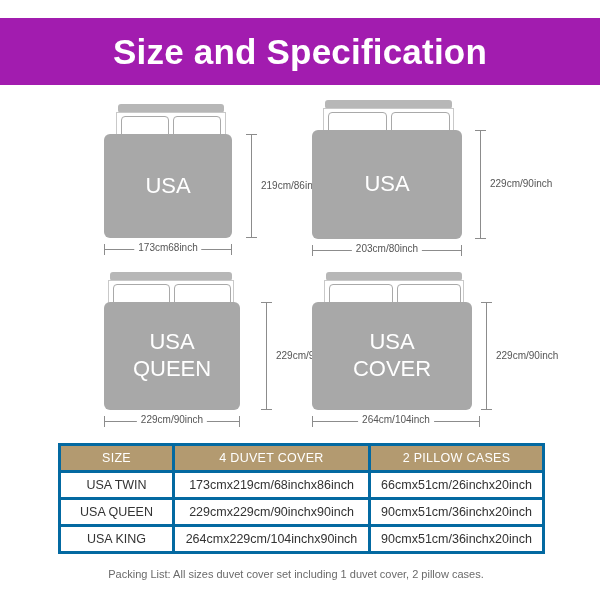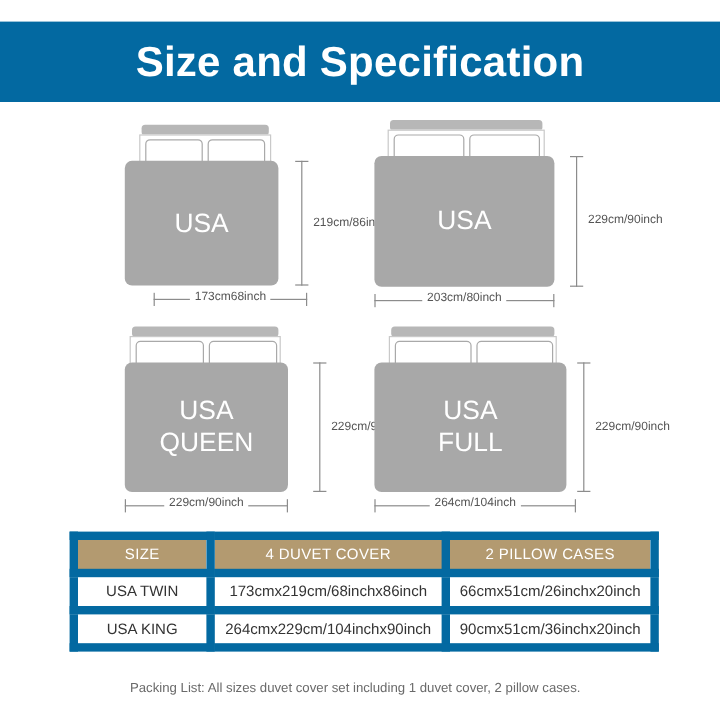--- a/index.html
+++ b/index.html
@@ -16,21 +16,21 @@
     position: relative;
   }
 
   
   .title-band {
     position: absolute;
     left: 0;
     top: 18px;
     width: 600px;
     height: 67px;
-    background: #0369a1;
+    background: #a21caf;
     display: flex;
     align-items: center;
     justify-content: center;
   }
   .title-text {
     color: #ffffff;
     font-size: 35px;
     font-weight: bold;
     letter-spacing: 0.2px;
     line-height: 1;
@@ -163,21 +163,21 @@
   
   .spec-table {
     position: absolute;
     left: 58px;
     top: 443px;
     width: 484px;
     border-collapse: collapse;
     table-layout: fixed;
   }
   .spec-table td, .spec-table th {
-    border: 7px solid #0369a1;
+    border: 3px solid #0369a1;
     text-align: center;
     font-weight: normal;
     font-size: 12.5px;
     color: #333333;
     height: 24px;
     padding: 0 2px;
     white-space: nowrap;
     overflow: hidden;
   }
   .spec-table thead th {
@@ -218,21 +218,21 @@
       <div class="duvet" style="left:0px; top:44px; width:128px; height:104px;">
         <div class="duvet-label">USA</div>
       </div>
     </div>
     <div class="dim-v" style="left:142px; top:44px; height:104px;">
       <div class="cap top"></div>
       <div class="stem"></div>
       <div class="cap bot"></div>
     </div>
     <div class="dim-v-label" style="left:157px; top:90px;">219cm/86inch</div>
-    <div class="dim-h" style="left:0px; top:154px; width:128px;margin-left:24px;">
+    <div class="dim-h" style="left:0px; top:154px; width:128px;">
       <div class="cap left"></div>
       <div class="stem"></div>
       <div class="cap right"></div>
       <div class="dim-h-label">173cm68inch</div>
     </div>
   </div>
 
   <div class="bed-cell c1">
     <div class="bed-art">
       <div class="headboard" style="left:13px; top:10px; width:127px; height:9px;"></div>
@@ -283,21 +283,21 @@
   </div>
 
   <div class="bed-cell c3">
     <div class="bed-art">
       <div class="headboard" style="left:14px; top:8px; width:136px; height:9px;"></div>
       <div class="sheet" style="left:12px; top:16px; width:140px; height:26px;"></div>
       <div class="pillow" style="left:17px; top:20px; width:64px; height:22px;"></div>
       <div class="pillow" style="left:85px; top:20px; width:64px; height:22px;"></div>
       <div class="duvet" style="left:0px; top:38px; width:160px; height:108px;">
         <div class="duvet-label">USA</div>
-        <div class="duvet-label">FULL</div>
+        <div class="duvet-label">COVER</div>
       </div>
     </div>
     <div class="dim-v" style="left:169px; top:38px; height:108px;">
       <div class="cap top"></div>
       <div class="stem"></div>
       <div class="cap bot"></div>
     </div>
     <div class="dim-v-label" style="left:184px; top:86px;">229cm/90inch</div>
     <div class="dim-h" style="left:0px; top:152px; width:168px;">
       <div class="cap left"></div>
@@ -322,20 +322,25 @@
       <th>2 PILLOW CASES</th>
     </tr>
   </thead>
   <tbody>
     <tr>
       <td>USA TWIN</td>
       <td>173cmx219cm/68inchx86inch</td>
       <td>66cmx51cm/26inchx20inch</td>
     </tr>
     <tr>
+      <td>USA QUEEN</td>
+      <td>229cmx229cm/90inchx90inch</td>
+      <td>90cmx51cm/36inchx20inch</td>
+    </tr>
+    <tr>
       <td>USA KING</td>
       <td>264cmx229cm/104inchx90inch</td>
       <td>90cmx51cm/36inchx20inch</td>
     </tr>
   </tbody>
 </table>
 
 <div class="footer-note">Packing List: All sizes duvet cover set including 1 duvet cover, 2 pillow cases.</div>
 
 </body></html>

